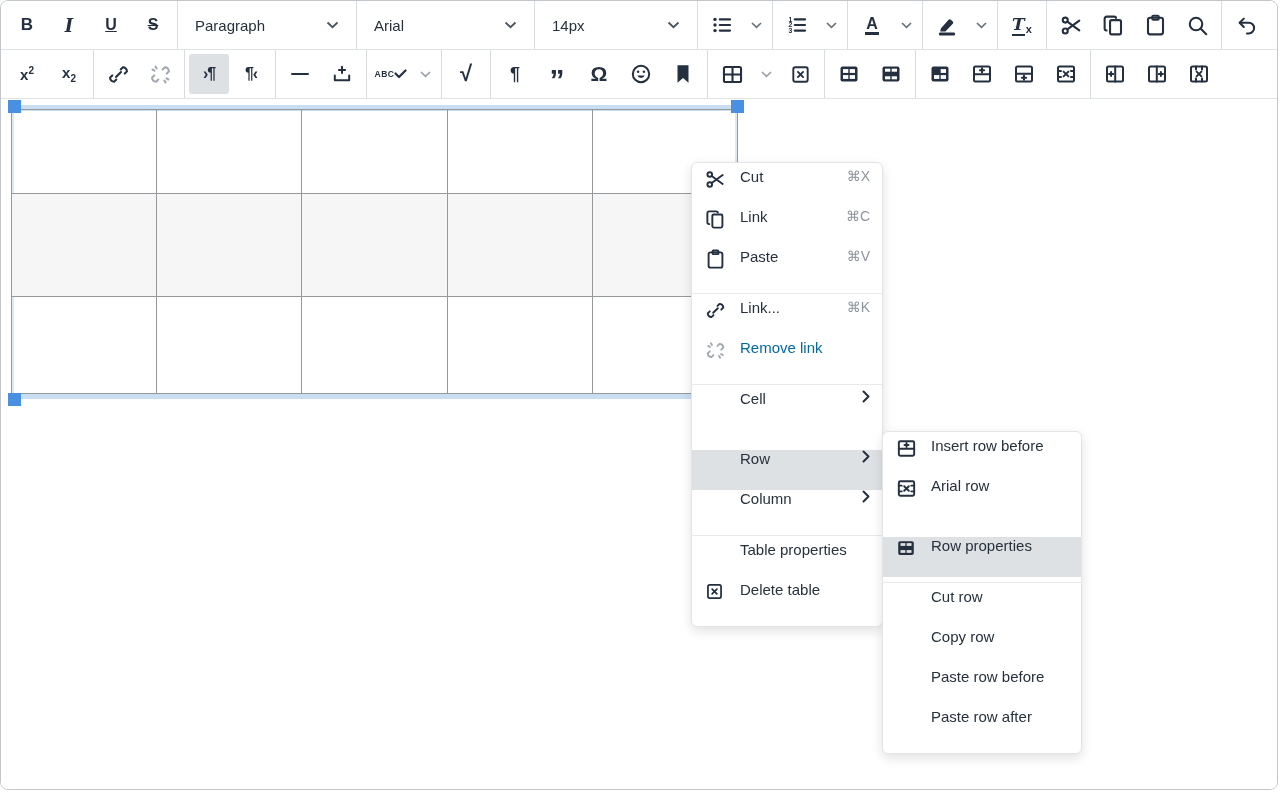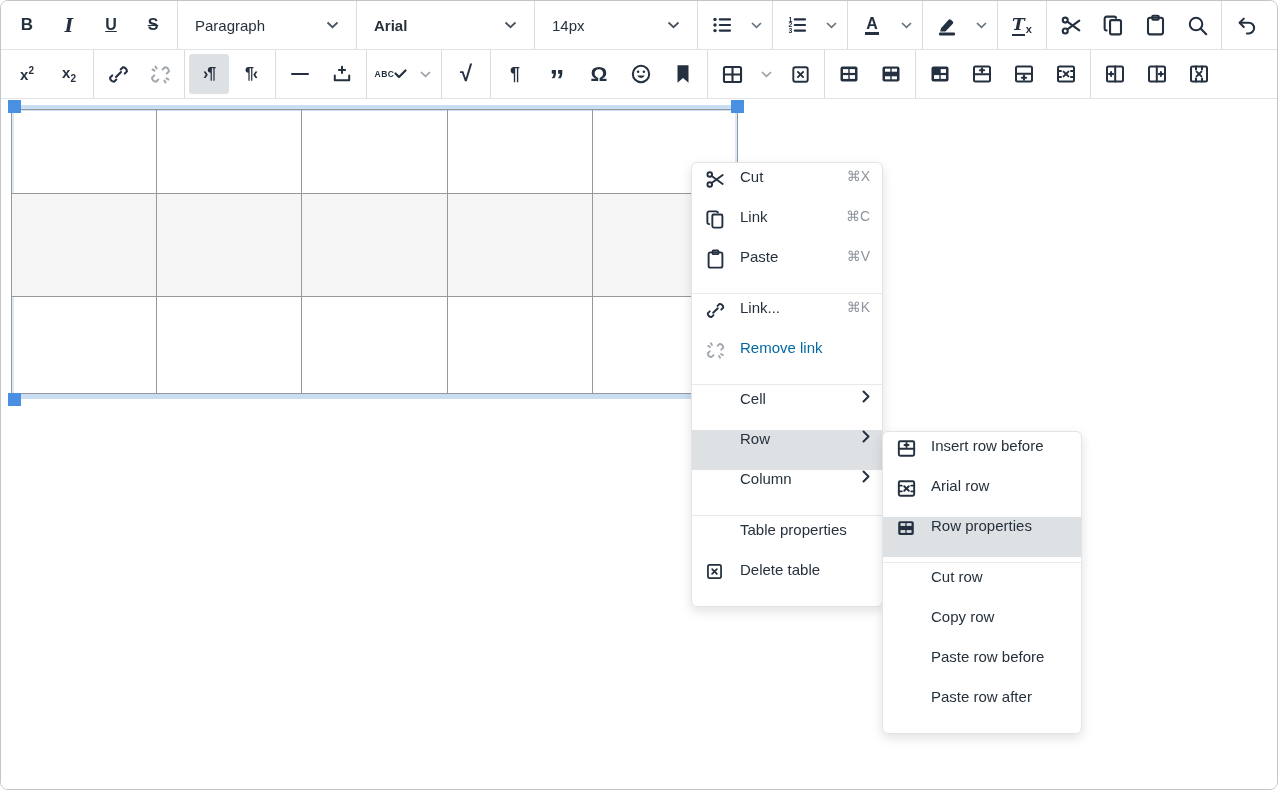--- a/index.html
+++ b/index.html
@@ -51,21 +51,21 @@
   .handle.br{right:-6px;bottom:-7px;}
   table.doc{position:absolute;left:0;top:8px;width:727px;border-collapse:collapse;}
   table.doc td{border:1px solid #96999c;width:20%;padding:0;}
   table.doc tr.r1 td{height:84px;}
   table.doc tr.r2 td{height:103px;background:#f7f6f6;}
   table.doc tr.r3 td{height:97px;}
   
   .menu{position:absolute;background:#fff;border:1px solid #e3e4e6;border-radius:6px;
         box-shadow:0 4px 12px rgba(0,0,0,.12);padding:5px 0;z-index:10;}
   .mi{display:flex;align-items:flex-start;height:40px;padding:0 12px;font-size:15px;color:#26313c;cursor:default;}
-  .mi.hl{background:#dee1e4;}
+  .mi.hl{background:#dee1e4;margin-top:20px;}
   .mi.disabled{color:#0369a1;}
   .mi-ico{width:26px;display:flex;align-items:center;justify-content:flex-start;color:#24303f;flex:0 0 26px;margin-right:10px;}
   .mi.disabled .mi-ico{color:#a3a9b0;}
   .mi-label{flex:0 0 auto;}
   .mi-short{margin-left:auto;color:#8d949c;font-size:14px;}
   .mi-arrow{margin-left:auto;color:#24303f;display:flex;align-items:center;}
   .menu-sep{height:1px;background:#e8e9eb;margin:5px 0;}
   svg{display:block;}
 </style>
 </head>
@@ -91,21 +91,21 @@
     <div class="tb-select" style="width:172px;">
       <span class="lbl">Paragraph</span>
       <span>
           <svg width="13" height="8" viewBox="0 0 13 8">
             <polyline points="1.5,1.5 6.5,6.2 11.5,1.5" fill="none" stroke="#4a545e" stroke-width="1.8"></polyline>
           </svg>
         </span>
     </div>
     <div class="tb-sep"></div>
 
-    <div class="tb-select" style="width:171px;font-weight:bold;">
+    <div class="tb-select" style="width:171px;">
       <span class="lbl">Arial</span>
       <span>
           <svg width="13" height="8" viewBox="0 0 13 8">
             <polyline points="1.5,1.5 6.5,6.2 11.5,1.5" fill="none" stroke="#4a545e" stroke-width="1.8"></polyline>
           </svg>
         </span>
     </div>
     <div class="tb-sep"></div>
 
     <div class="tb-select" style="width:156px;">

